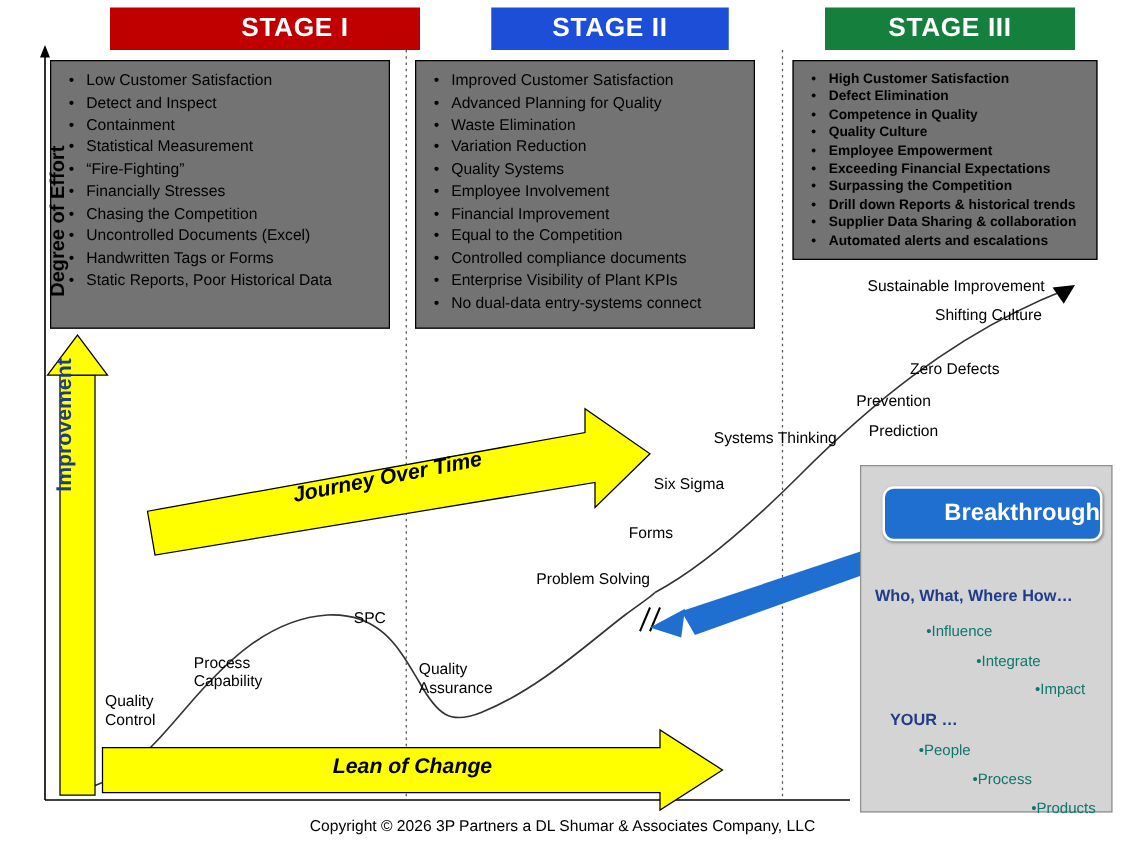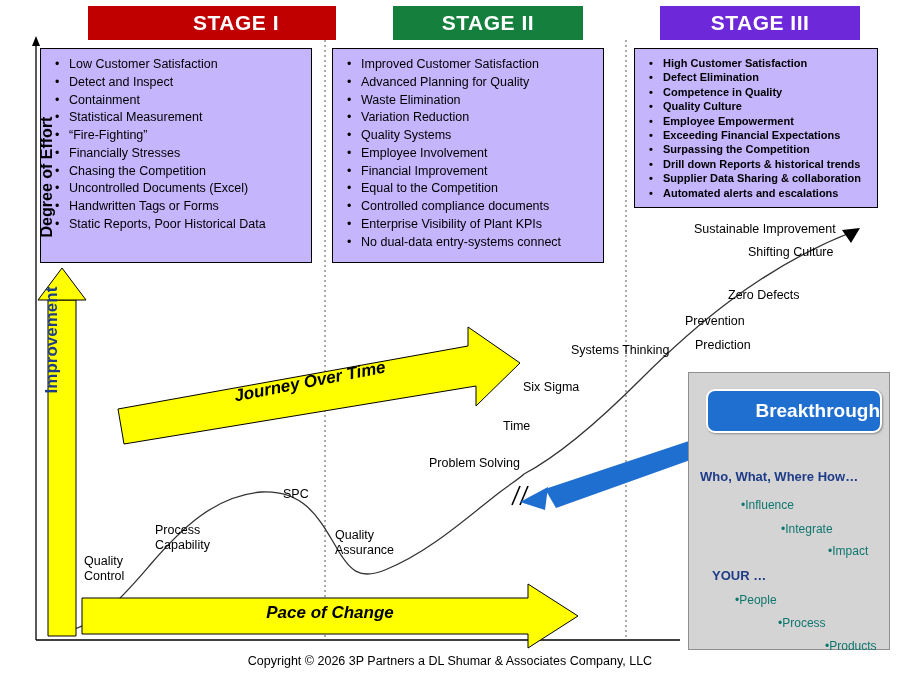--- a/index.html
+++ b/index.html
@@ -24,28 +24,28 @@
     position: absolute;
     height: 34px;
     line-height: 34px;
     text-align: center;
     color: #ffffff;
     font-weight: bold;
     font-size: 21px;
     letter-spacing: 0.5px;
   }
   #stage1-banner { left: 88px;  top: 6px;  width: 200px; background: #c00000; padding-left: 48px; }
-  #stage2-banner { left: 393px; top: 6px;  width: 190px; background: #15803d; }
-  #stage3-banner { left: 660px; top: 6px;  width: 200px; background: #6d28d9; }
+  #stage2-banner { left: 393px; top: 6px;  width: 190px; background: #1d4ed8; }
+  #stage3-banner { left: 660px; top: 6px;  width: 200px; background: #15803d; }
 
   
   .stage-box {
     position: absolute;
     border: 1px solid #000000;
-    background: #c4b5fd;
+    background: #737373;
     box-sizing: border-box;
   }
   #stage1-box { left: 40px;  top: 48px; width: 272px; height: 215px; }
   #stage2-box { left: 332px; top: 48px; width: 272px; height: 215px; }
   #stage3-box { left: 634px; top: 48px; width: 244px; height: 160px; }
 
   .stage-box ul {
     margin: 0;
     padding: 8px 6px 0 6px;
     list-style: none;
@@ -264,41 +264,41 @@
     </g>
 
     <g>
       <polygon points="82,598 528,598 528,584 578,616 528,648 528,634 82,634" fill="#ffff00" stroke="#000" stroke-width="1"></polygon>
     </g>
   </svg>
 
   <div id="improvement-label">Improvement</div>
   <div id="effort-label">Degree of Effort</div>
   <div id="journey-label">Journey Over Time</div>
-  <div id="pace-label">Pace of Change</div>
+  <div id="pace-label">Lean of Change</div>
 
   <div class="curve-label" style="left:84px; top:554px; width:90px;">
     <span>Quality</span><br>
     <span>Control</span>
   </div>
 
   <div class="curve-label" style="left:155px; top:523px; width:100px;">
     <span>Process</span><br>
     <span>Capability</span>
   </div>
 
   <div class="curve-label" style="left:283px; top:487px;">SPC</div>
 
   <div class="curve-label" style="left:335px; top:528px; width:100px;">
     <span>Quality</span><br>
     <span>Assurance</span>
   </div>
 
   <div class="curve-label" style="left:429px; top:456px;">Problem Solving</div>
-  <div class="curve-label" style="left:503px; top:419px;">Time</div>
+  <div class="curve-label" style="left:503px; top:419px;">Forms</div>
   <div class="curve-label" style="left:523px; top:380px;">Six Sigma</div>
   <div class="curve-label" style="left:571px; top:343px;">Systems Thinking</div>
   <div class="curve-label" style="left:695px; top:338px;">Prediction</div>
   <div class="curve-label" style="left:685px; top:314px;">Prevention</div>
   <div class="curve-label" style="left:728px; top:288px;">Zero Defects</div>
   <div class="curve-label" style="left:748px; top:245px;">Shifting Culture</div>
   <div class="curve-label" style="left:694px; top:222px;">Sustainable Improvement</div>
 
   <div id="bt-panel"></div>
   <div id="bt-badge">Breakthrough</div>

